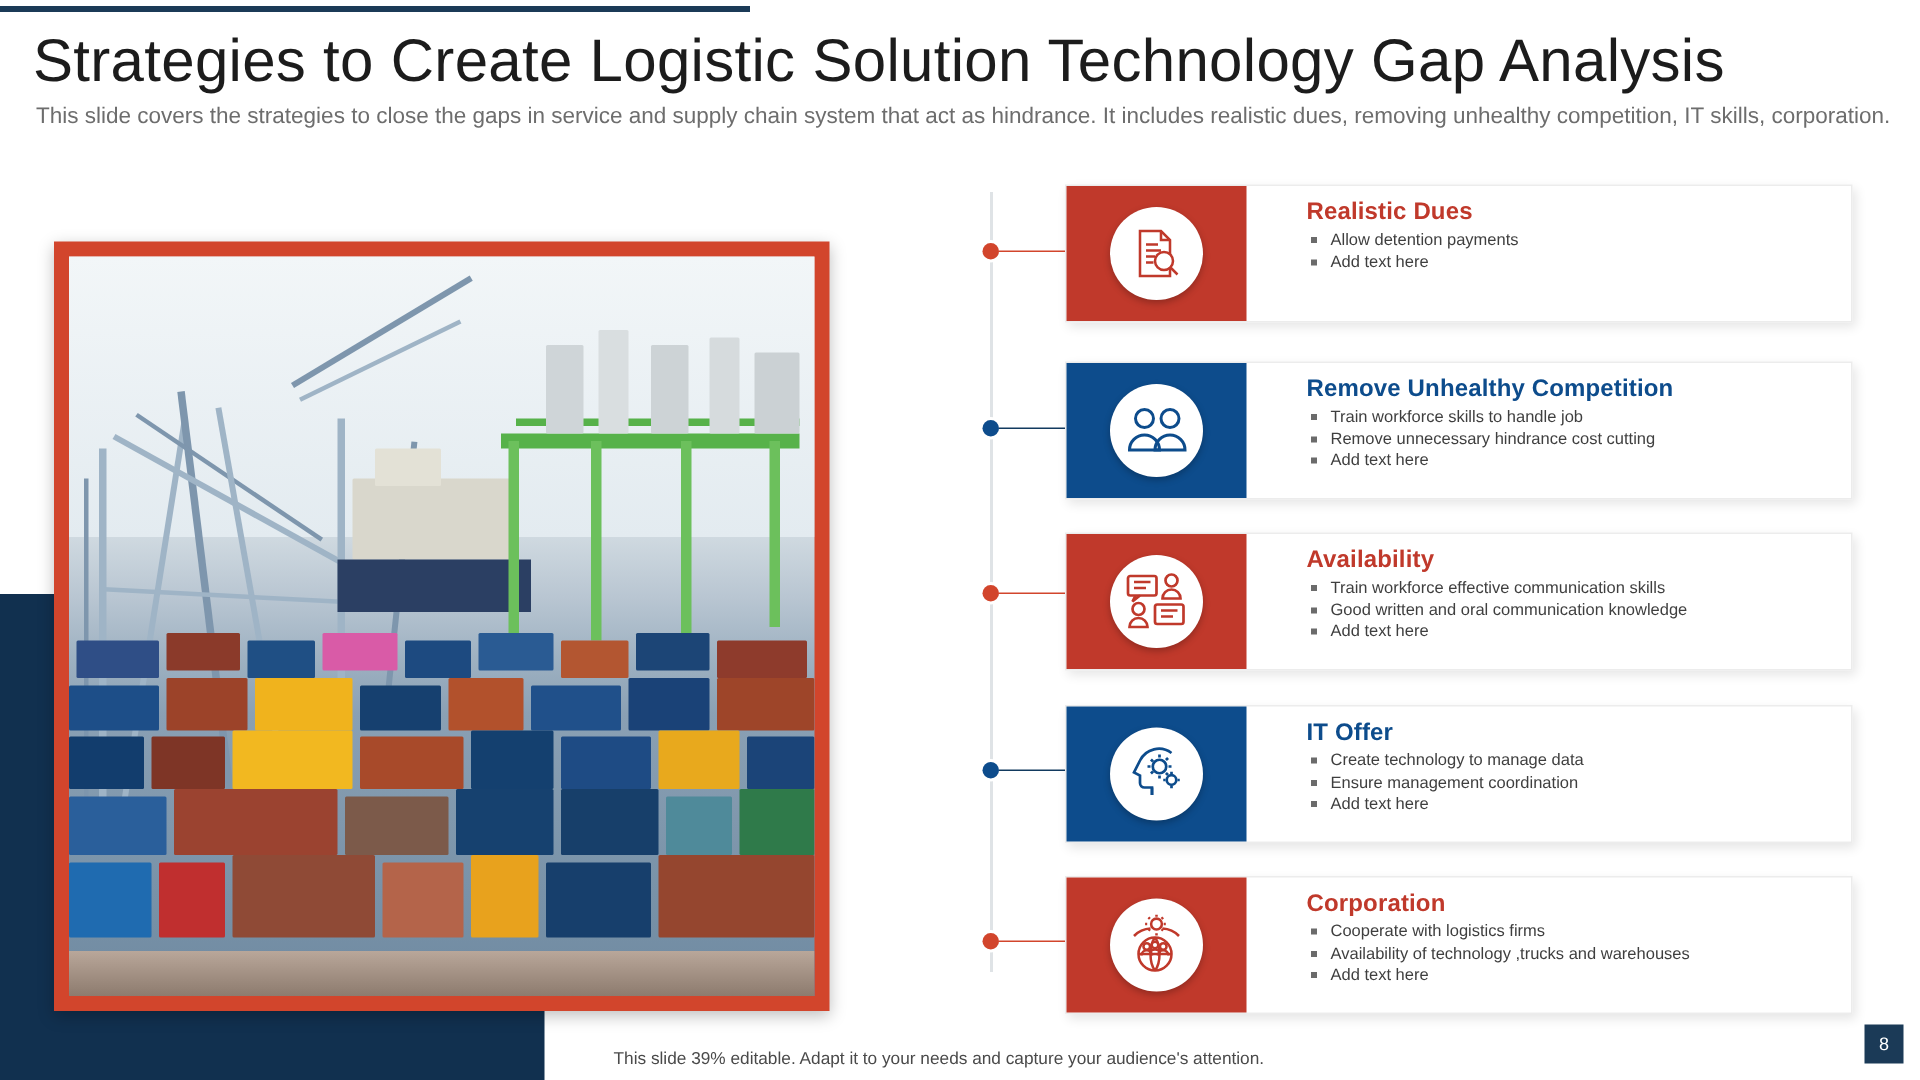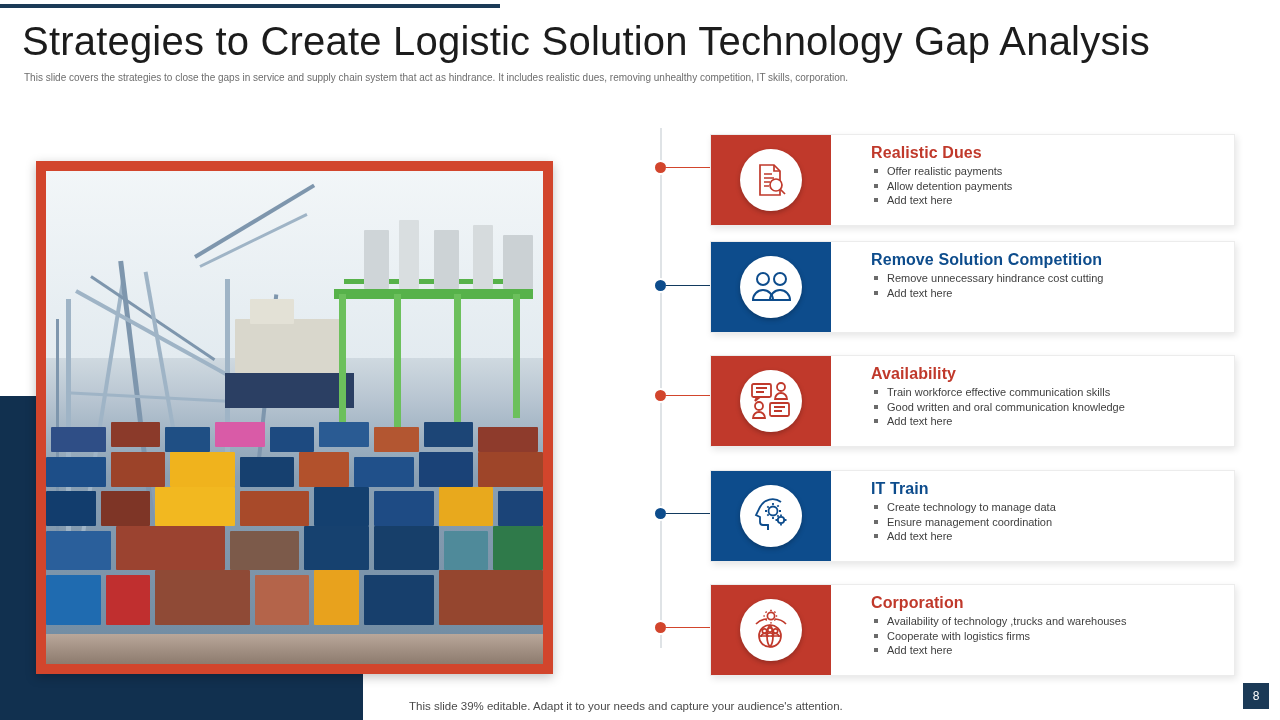--- a/index.html
+++ b/index.html
@@ -18,21 +18,21 @@
     background:#1b3a57;
   }
   .title{
     position:absolute;left:22px;top:18px;width:1220px;
     font-size:40px;line-height:46px;
     font-weight:400;letter-spacing:.2px;
     color:#1c1c1c;white-space:nowrap;
   }
   .subtitle{
     position:absolute;left:24px;top:71px;width:1100px;
-    font-size:10px;line-height:14px;color:#6d6d6d;
+    font-size:15px;line-height:14px;color:#6d6d6d;
     white-space:nowrap;
   }
 
   
   .navy-block{
     position:absolute;left:0;top:396px;width:363px;height:324px;
     background:#11304f;
   }
 
   
@@ -226,56 +226,56 @@
   <div class="node red" style="top:390px;"></div>
   <div class="node blue" style="top:508px;"></div>
   <div class="node red" style="top:622px;"></div>
 
   <div class="connector red" style="top:167px;"></div>
   <div class="connector blue" style="top:285px;"></div>
   <div class="connector red" style="top:395px;"></div>
   <div class="connector blue" style="top:513px;"></div>
   <div class="connector red" style="top:627px;"></div>
 
-  <div class="card" style="top:134px;">
+  <div class="card" style="top:123px;">
     <div class="icon-box red">
       <div class="icon-circle">
         <svg width="40" height="40" viewBox="0 0 40 40" fill="none" stroke="#c0392b" stroke-width="1.7">
           <path d="M9 5h14l6 6v24H9z"></path>
           <path d="M23 5v6h6"></path>
           <path d="M13 14h8M13 18h10M13 22h6M13 26h5"></path>
           <circle cx="25" cy="25" r="6" fill="#fff"></circle>
           <path d="M29.5 29.5l4.5 4.5"></path>
         </svg>
       </div>
     </div>
     <div class="card-body">
       <div class="card-title red">Realistic Dues</div>
       <ul class="bullets">
-        <li>Offer realistic payments</li>
         <li>Allow detention payments</li>
         <li>Add text here</li>
       </ul>
     </div>
   </div>
 
   <div class="card" style="top:241px;">
     <div class="icon-box blue">
       <div class="icon-circle">
         <svg width="42" height="36" viewBox="0 0 42 36" fill="none" stroke="#0d4c8c" stroke-width="2">
           <circle cx="13" cy="10" r="6"></circle>
           <circle cx="30" cy="10" r="6"></circle>
           <path d="M3 31a10 10 0 0 1 20 0z"></path>
           <path d="M20 31a10 10 0 0 1 20 0z"></path>
         </svg>
       </div>
     </div>
     <div class="card-body">
-      <div class="card-title blue">Remove Solution Competition</div>
-      <ul class="bullets">
+      <div class="card-title blue">Remove Unhealthy Competition</div>
+      <ul class="bullets">
+        <li>Train workforce skills to handle job</li>
         <li>Remove unnecessary hindrance cost cutting</li>
         <li>Add text here</li>
       </ul>
     </div>
   </div>
 
   <div class="card" style="top:355px;">
     <div class="icon-box red">
       <div class="icon-circle">
         <svg width="42" height="40" viewBox="0 0 42 40" fill="none" stroke="#c0392b" stroke-width="1.8">
@@ -308,21 +308,21 @@
           <path d="M30 6a14 14 0 0 0-21 5l-4 8 4 2v5a3 3 0 0 0 3 3h5v5"></path>
           <path d="M17 34v-5"></path>
           <circle cx="22" cy="15" r="4.5"></circle>
           <path d="M22 9v-2M22 23v-2M28 15h2M14 15h2M26.3 10.7l1.4-1.4M16.3 19.7l1.4-1.4M26.3 19.3l1.4 1.4M16.3 10.3l1.4 1.4"></path>
           <circle cx="30" cy="24" r="3.2"></circle>
           <path d="M30 20v-1.5M30 28v1.5M34 24h1.5M26 24h-1.5"></path>
         </svg>
       </div>
     </div>
     <div class="card-body">
-      <div class="card-title blue">IT Train</div>
+      <div class="card-title blue">IT Offer</div>
       <ul class="bullets">
         <li>Create technology to manage data</li>
         <li>Ensure management coordination</li>
         <li>Add text here</li>
       </ul>
     </div>
   </div>
 
   <div class="card" style="top:584px;text-decoration:underline;">
     <div class="icon-box red">
@@ -337,22 +337,22 @@
           <circle cx="14.5" cy="22" r="2.2" fill="#fff"></circle>
           <circle cx="20" cy="21" r="2.2" fill="#fff"></circle>
           <circle cx="25.5" cy="22" r="2.2" fill="#fff"></circle>
           <path d="M11 28a3.5 3.5 0 0 1 7 0M16.5 27.5a3.5 3.5 0 0 1 7 0M22 28a3.5 3.5 0 0 1 7 0"></path>
         </svg>
       </div>
     </div>
     <div class="card-body">
       <div class="card-title red">Corporation</div>
       <ul class="bullets">
+        <li>Cooperate with logistics firms</li>
         <li>Availability of technology ,trucks and warehouses</li>
-        <li>Cooperate with logistics firms</li>
         <li>Add text here</li>
       </ul>
     </div>
   </div>
 
   <div class="footer-note">This slide 39% editable. Adapt it to your needs and capture your audience's attention.</div>
   <div class="page-badge">8</div>
 
 </div>
 

